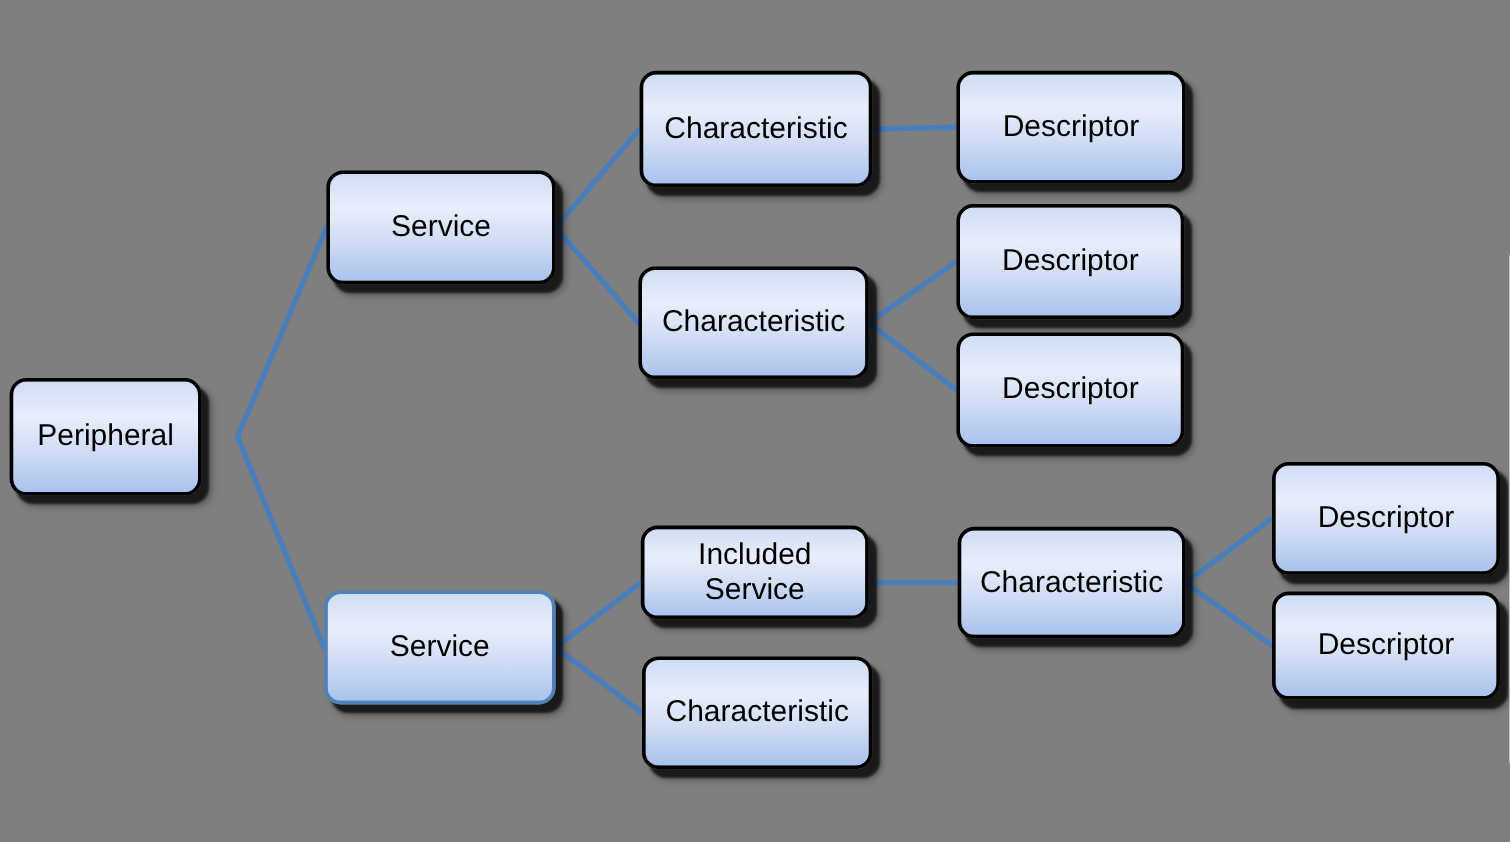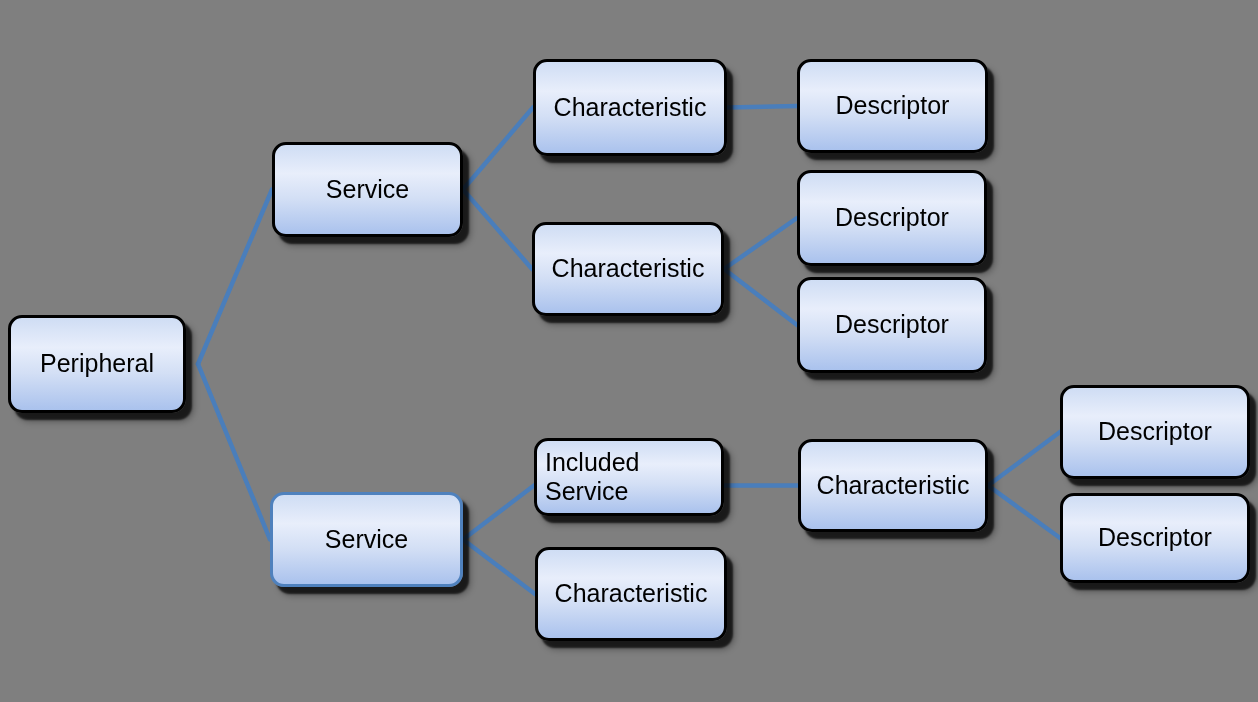--- a/index.html
+++ b/index.html
@@ -27,34 +27,35 @@
     position: absolute;
     z-index: 2;
     box-sizing: border-box;
     border: 3px solid #000000;
     border-radius: 14px;
     background: linear-gradient(180deg, #cfddf4 0%, #e8eefb 32%, #d3dff5 60%, #aac2ed 100%);
     box-shadow: 6px 7px 2px rgba(0,0,0,0.72), 8px 9px 6px rgba(0,0,0,0.28);
     display: flex;
     align-items: center;
     justify-content: center;
+    text-align: center;
     padding: 0 8px;
   }
   .node.accent {
     border-color: #4f81bd;
     border-width: 3px;
   }
   .node-label {
     color: #000000;
     font-size: 25px;
     line-height: 1.18;
     font-weight: 400;
   }
   
-  #node-peripheral        { left:   8px; top: 315px; width: 178px; height:  98px; }
+  #node-peripheral        { left:   8px; top: 315px; width: 160px; height:  98px; }
   #node-service-1         { left: 272px; top: 142px; width: 191px; height:  95px; }
   #node-characteristic-1  { left: 533px; top:  59px; width: 194px; height:  97px; }
   #node-descriptor-1      { left: 797px; top:  59px; width: 191px; height:  94px; }
   #node-characteristic-2  { left: 532px; top: 222px; width: 192px; height:  94px; }
   #node-descriptor-2      { left: 797px; top: 170px; width: 190px; height:  96px; }
   #node-descriptor-3      { left: 797px; top: 277px; width: 190px; height:  96px; }
   #node-service-2         { left: 270px; top: 492px; width: 193px; height:  95px; }
   #node-included-service  { left: 534px; top: 438px; width: 190px; height:  78px; }
   #node-characteristic-3  { left: 535px; top: 547px; width: 192px; height:  94px; }
   #node-characteristic-4  { left: 798px; top: 439px; width: 190px; height:  93px; }

